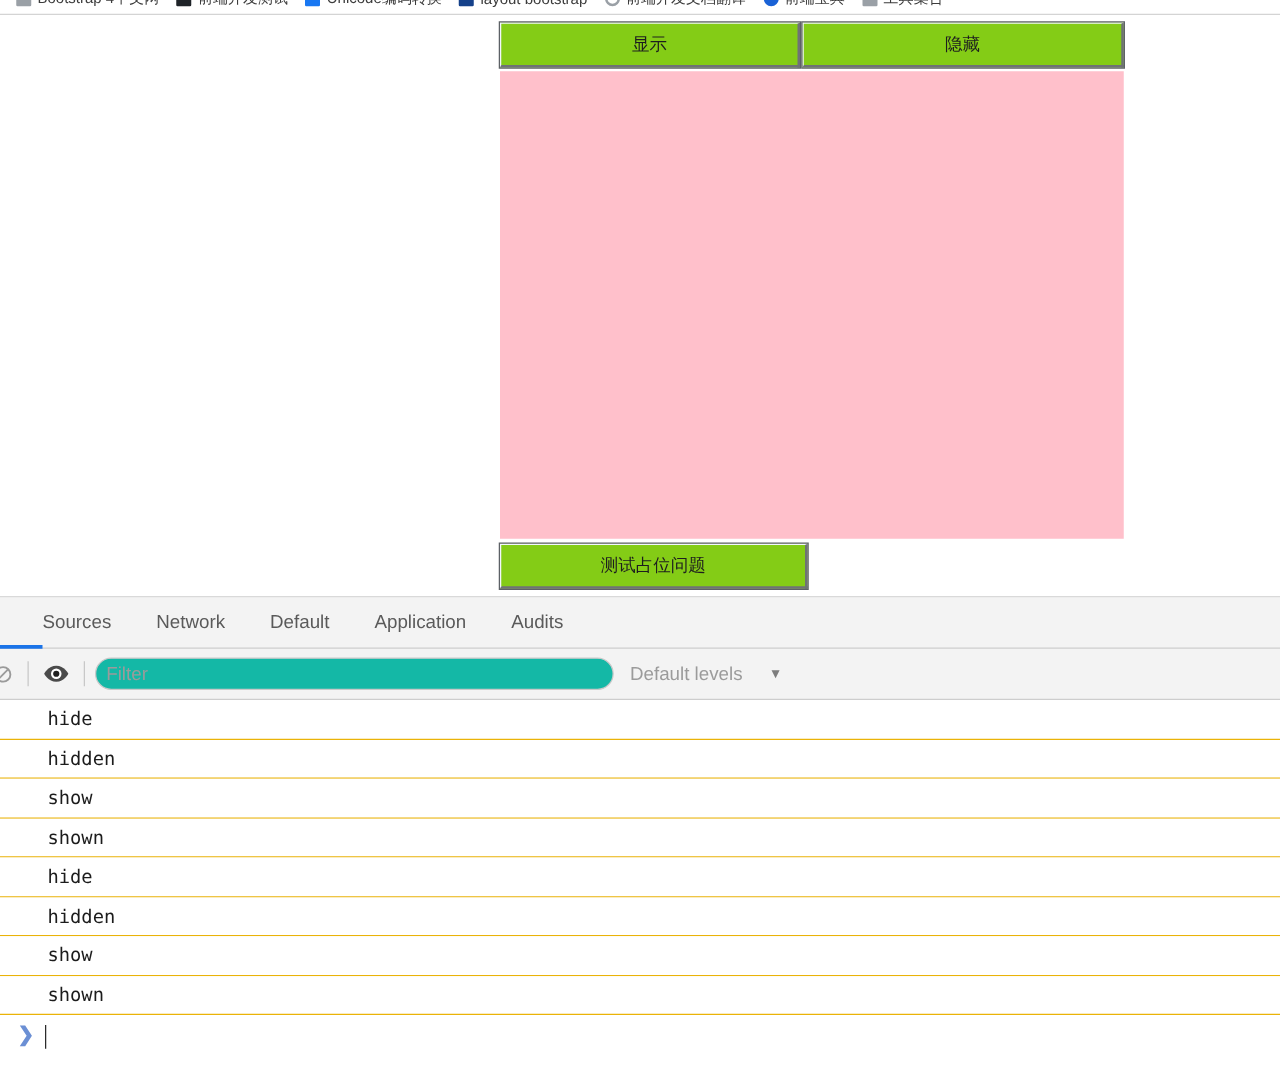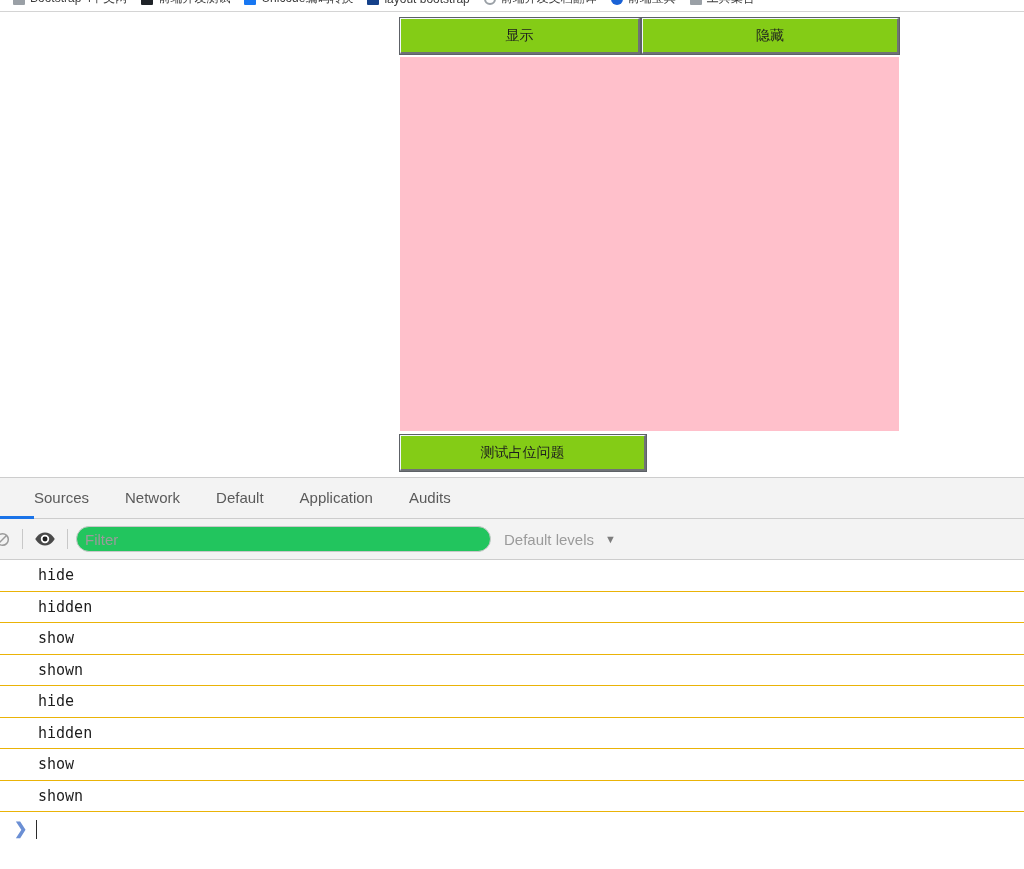--- a/index.html
+++ b/index.html
@@ -182,37 +182,37 @@
     align-items: center;
     justify-content: center;
     cursor: default;
     flex: none;
   }
   #filter-input {
     width: 415px;
     height: 26px;
     border: 1px solid #c9c9c9;
     border-radius: 13px;
-    background: #22c55e;
+    background: #14b8a6;
     font-size: 15px;
     color: #202020;
     padding: 0 8px;
     font-family: "Liberation Sans", sans-serif;
     outline: none;
     flex: none;
   }
   #filter-input::placeholder { color: #9b9b9b; }
 
   #levels-dropdown {
     margin-left: 13px;
     font-size: 15px;
     color: #9b9b9b;
     display: flex;
     align-items: center;
-    gap: 11px;
+    gap: 21px;
     cursor: default;
     white-space: nowrap;
     font-family: "Liberation Sans", sans-serif;
   }
   #levels-dropdown .caret { font-size: 11px; color: #7d7d7d; }
 
   
   #console-messages {
     flex: 1;
     overflow-y: auto;

